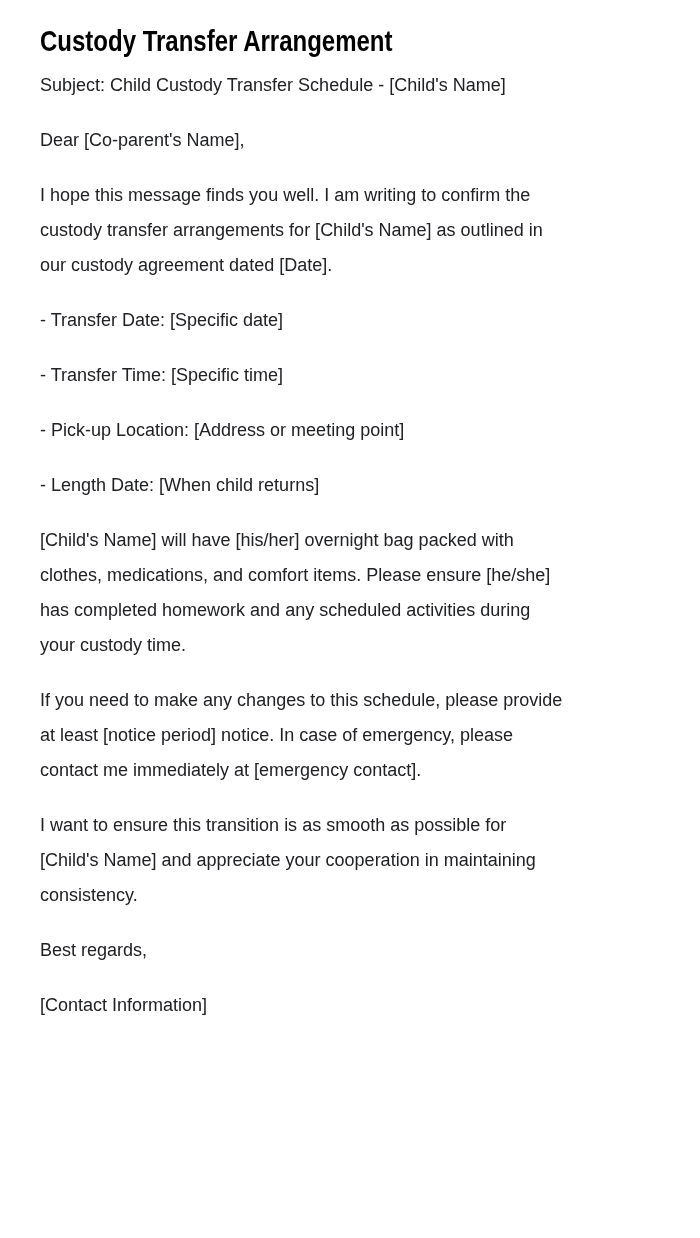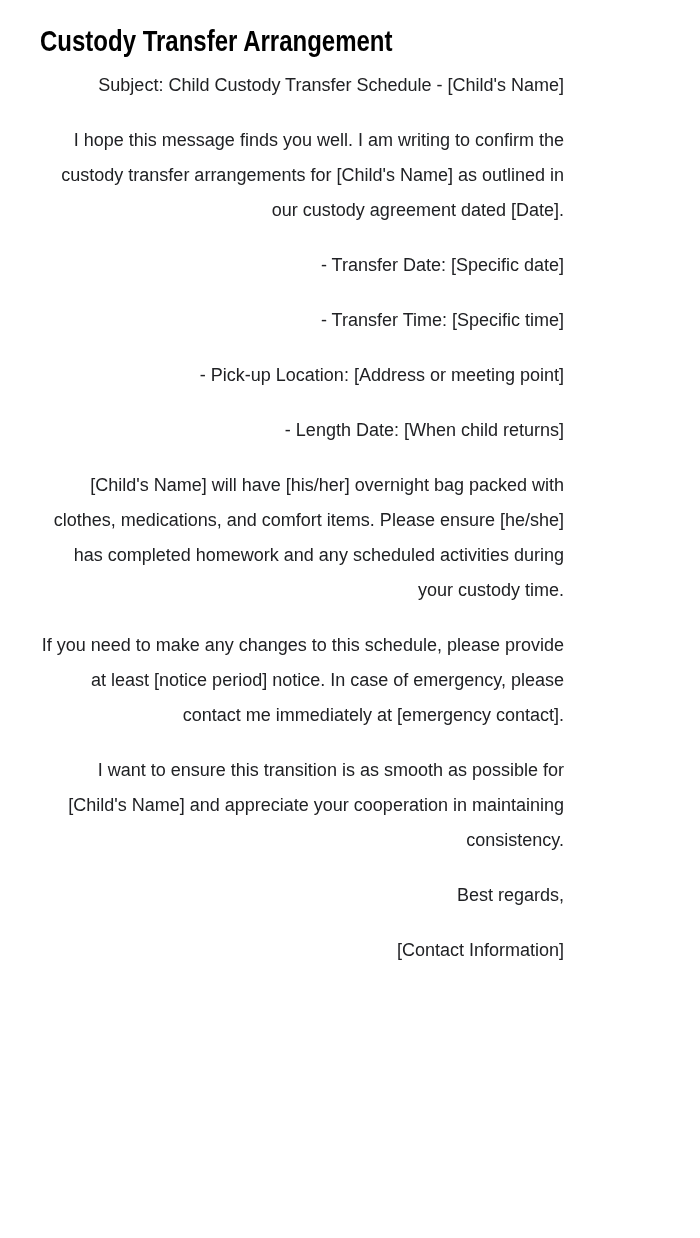--- a/index.html
+++ b/index.html
@@ -26,31 +26,31 @@
     white-space: nowrap;
     transform: scaleX(0.8);
     transform-origin: 0 50%;
   }
   p.doc-line {
     margin: 0 0 20px 0;
     max-width: 600px;
     font-size: 18px;
     line-height: 35px;
     font-weight: 400;
-    text-align: right;
   }
 </style>
 </head>
 <body>
 
 <div class="page">
   <h1 class="doc-title">Custody Transfer Arrangement</h1>
 
   <p class="doc-line">Subject: Child Custody Transfer Schedule - [Child's Name]</p>
 
+  <p class="doc-line">Dear [Co-parent's Name],</p>
 
   <p class="doc-line">I hope this message finds you well. I am writing to confirm the custody transfer arrangements for [Child's Name] as outlined in our custody agreement dated [Date].</p>
 
 
   <p class="doc-line">- Transfer Date: [Specific date]</p>
   <p class="doc-line">- Transfer Time: [Specific time]</p>
   <p class="doc-line">- Pick-up Location: [Address or meeting point]</p>
   <p class="doc-line">- Length Date: [When child returns]</p>
 
   <p class="doc-line">[Child's Name] will have [his/her] overnight bag packed with clothes, medications, and comfort items. Please ensure [he/she] has completed homework and any scheduled activities during your custody time.</p>

